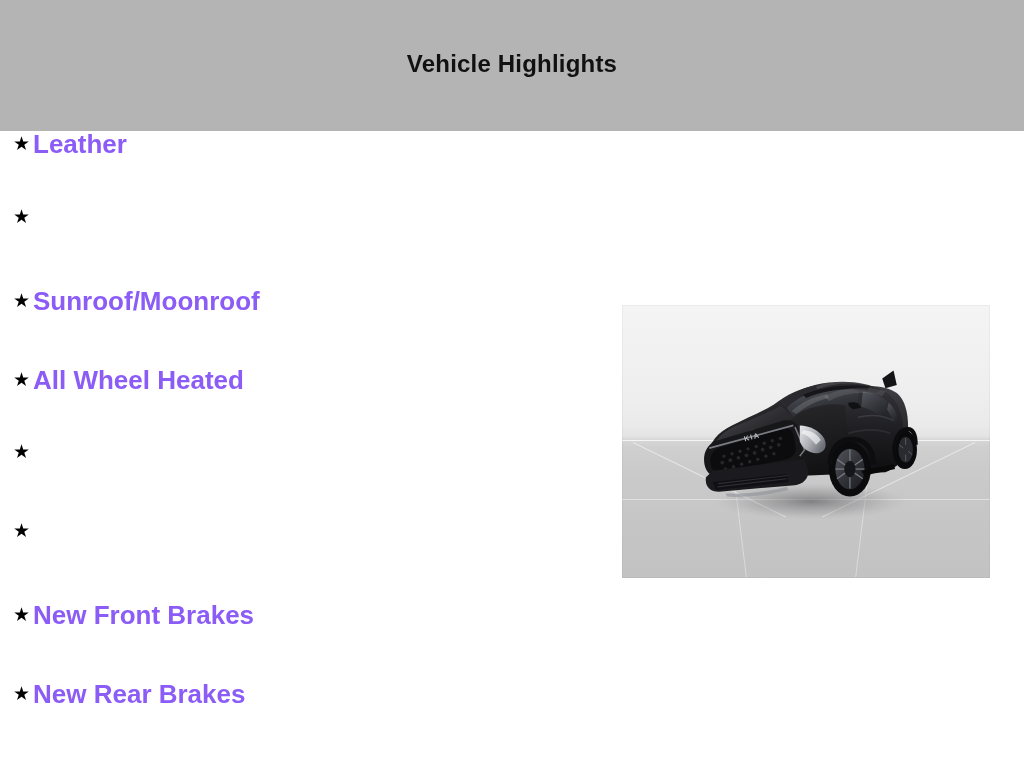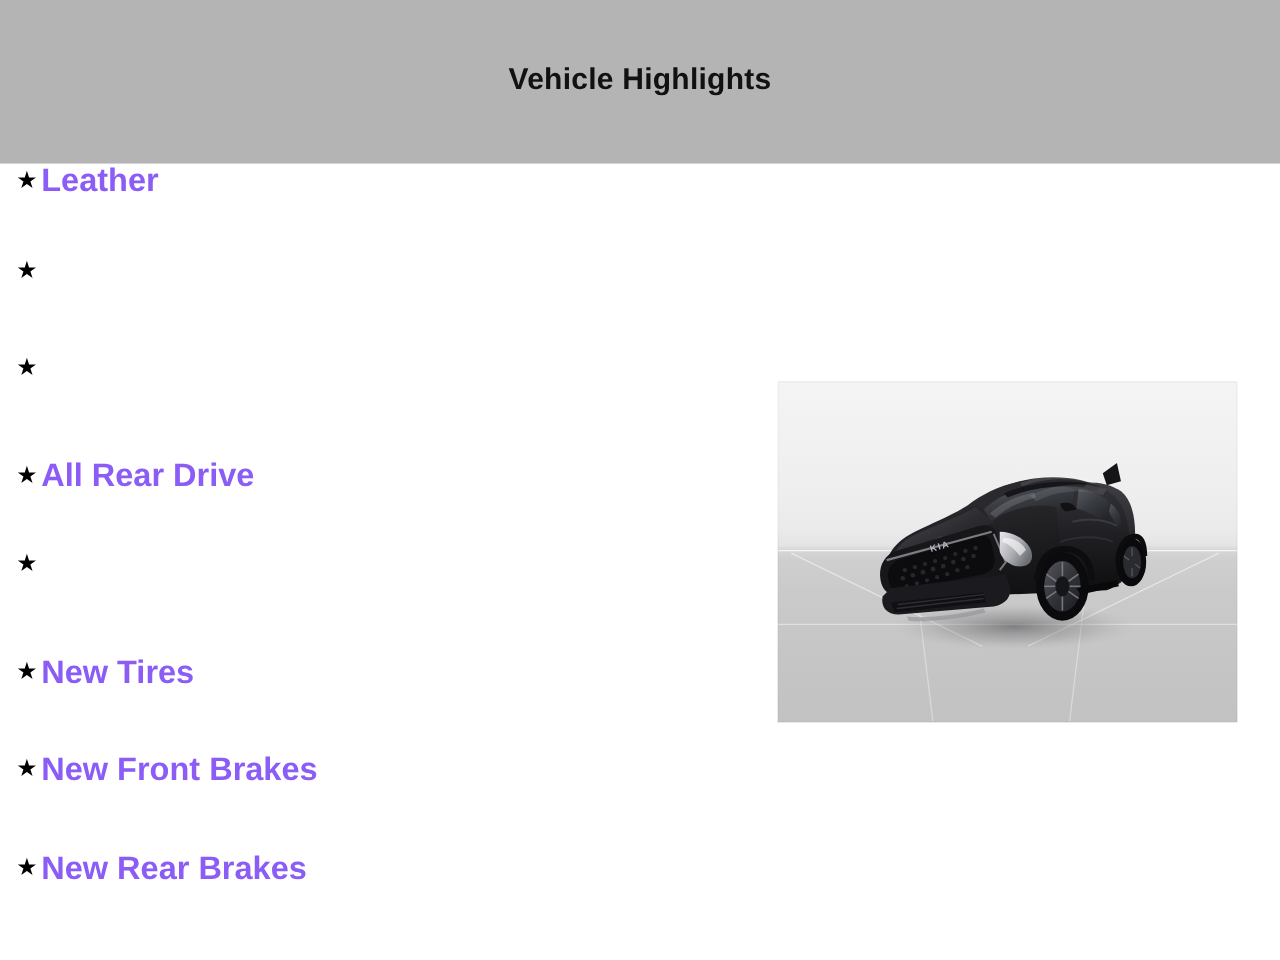--- a/index.html
+++ b/index.html
@@ -174,31 +174,31 @@
     <ul class="highlights-list">
       <li class="highlight-item">
         <span class="star-bullet">★</span>
         <span class="highlight-label">Leather</span>
       </li>
       <li class="highlight-item">
         <span class="star-bullet">★</span>
       </li>
       <li class="highlight-item">
         <span class="star-bullet">★</span>
-      </li>
-      <li class="highlight-item">
-        <span class="star-bullet">★</span>
-        <span class="highlight-label">All Rear Drive</span>
-      </li>
-      <li class="highlight-item">
-        <span class="star-bullet">★</span>
-      </li>
-      <li class="highlight-item">
-        <span class="star-bullet">★</span>
-        <span class="highlight-label">New Tires</span>
+        <span class="highlight-label">Sunroof/Moonroof</span>
+      </li>
+      <li class="highlight-item">
+        <span class="star-bullet">★</span>
+        <span class="highlight-label">All Wheel Heated</span>
+      </li>
+      <li class="highlight-item">
+        <span class="star-bullet">★</span>
+      </li>
+      <li class="highlight-item">
+        <span class="star-bullet">★</span>
       </li>
       <li class="highlight-item">
         <span class="star-bullet">★</span>
         <span class="highlight-label">New Front Brakes</span>
       </li>
       <li class="highlight-item">
         <span class="star-bullet">★</span>
         <span class="highlight-label">New Rear Brakes</span>
       </li>
     </ul>

